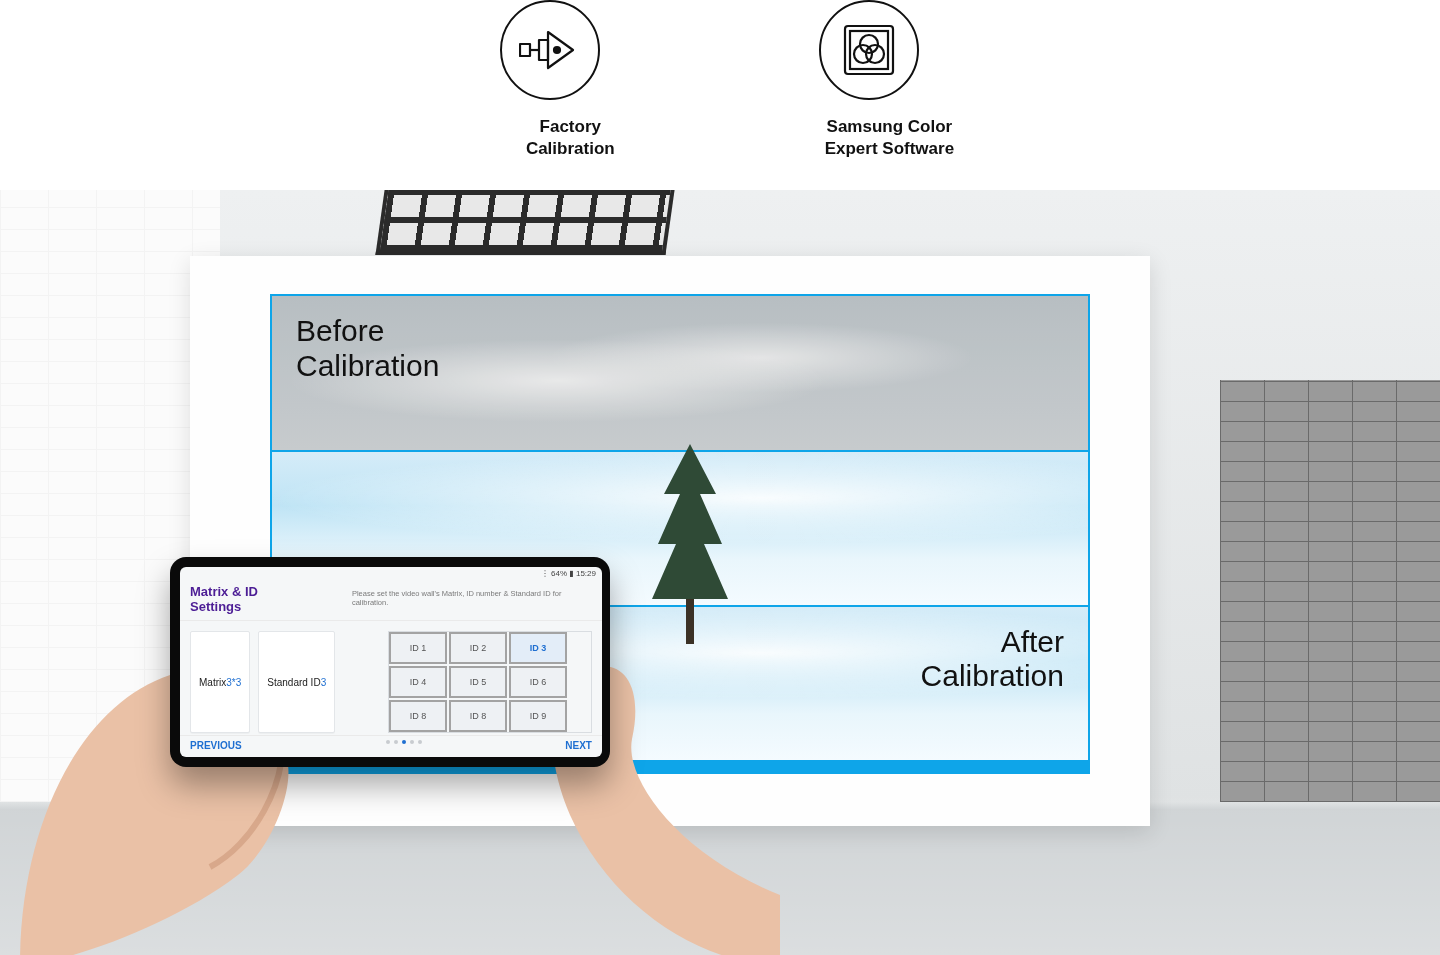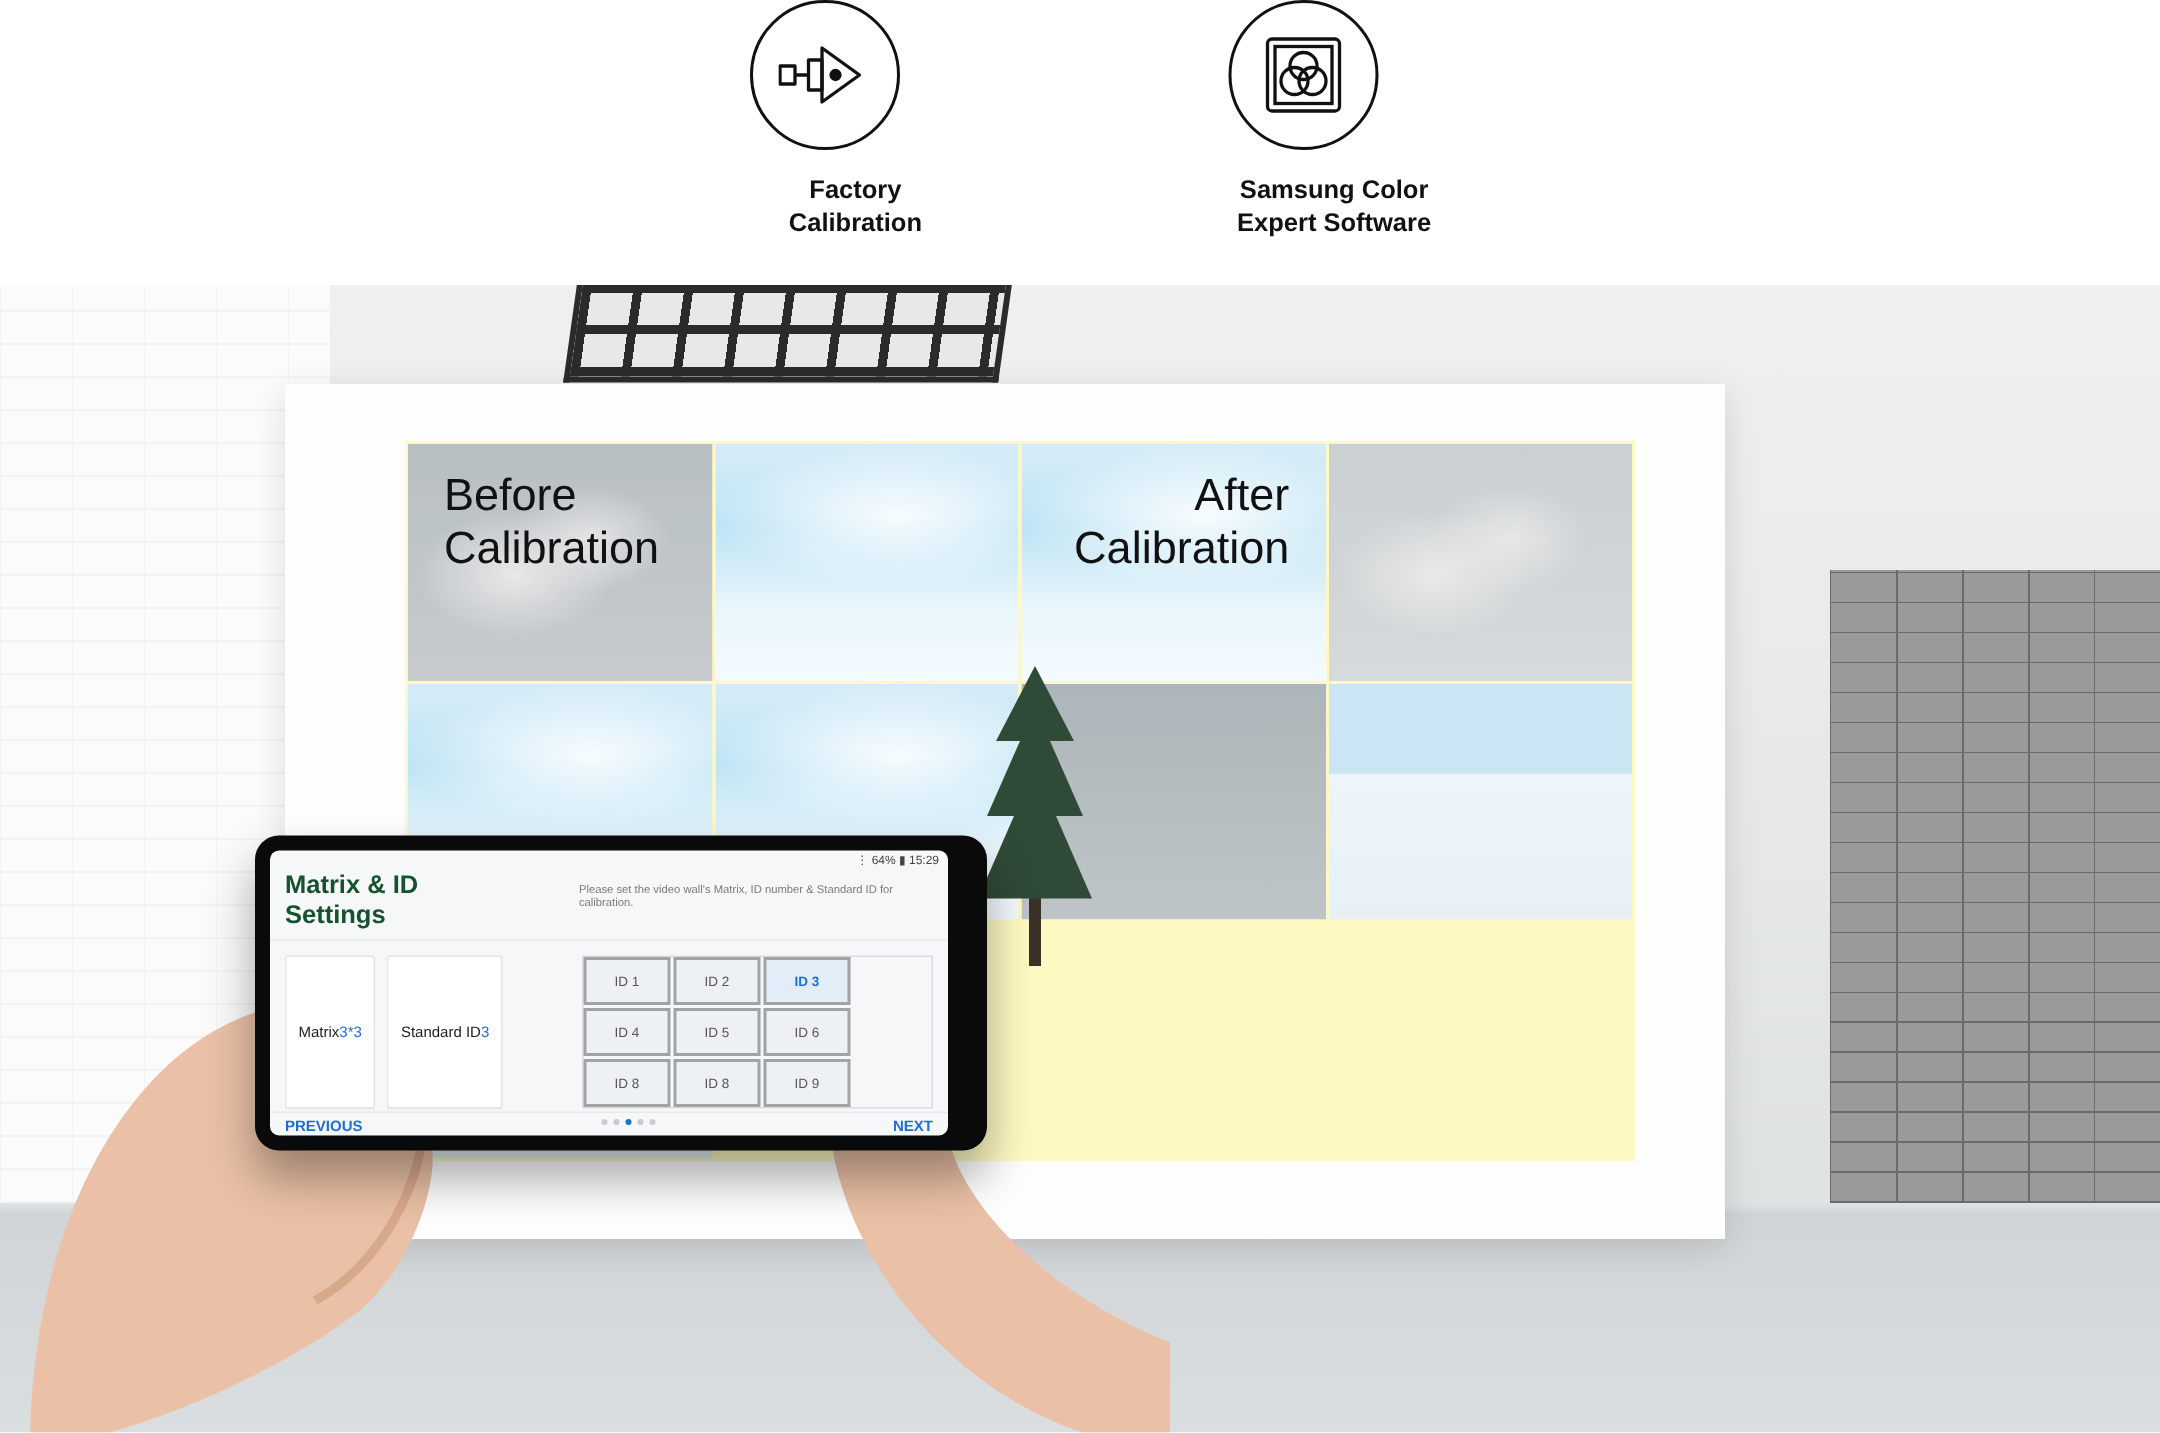--- a/index.html
+++ b/index.html
@@ -51,22 +51,22 @@
 
     
     .slab {
       position: absolute; left: 190px; top: 66px; width: 960px; height: 570px;
       background: #fefefe; box-shadow: 0 6px 22px rgba(0,0,0,.12);
     }
 
     
     .videowall {
       position: absolute; left: 270px; top: 104px; width: 820px; height: 480px;
-      background: #fef9c3;
-      display: grid; grid-template-columns: repeat(4,1fr); grid-template-rows: repeat(3,1fr);
+      background: #0ea5e9;
+      display: grid; grid-template-columns: repeat(1,1fr); grid-template-rows: repeat(3,1fr);
       gap: 2px; padding: 2px;
     }
     .panel { position: relative; overflow: hidden; }
     .panel-inner { position:absolute; inset:0; }
 
     
     .sky-after {
       background:
         radial-gradient(120% 60% at 60% 30%, rgba(255,255,255,.9), transparent 50%),
         linear-gradient(#d5ecf8 0%, #bfe4f5 35%, #e9f6fc 70%, #f4fbff 100%);
@@ -99,34 +99,34 @@
     }
 
     
     .hand-left, .finger {
       position:absolute; pointer-events:none;
     }
     .hand-left { left: 20px; bottom: -10px; width: 380px; height: 420px; }
     .finger    { left: 520px; bottom: -10px; width: 260px; height: 320px; }
 
     .phone {
-      position:absolute; left: 170px; bottom: 188px; width: 488px; height: 210px;
-      background: #0a0a0a; border-radius: 16px; padding: 10px 26px 10px 10px;
+      position:absolute; left: 170px; bottom: 188px; width: 440px; height: 210px;
+      background: #0a0a0a; border-radius: 16px; padding: 10px 8px 10px 10px;
       box-shadow: 0 18px 32px rgba(0,0,0,.35);
     }
     .phone-screen {
       width: 100%; height: 100%; background: #f5f7f8; border-radius: 6px;
       display: flex; flex-direction: column;
     }
     .statusbar {
       height: 16px; text-align: right; font-size: 8px; color: #444;
       padding: 2px 6px 0;
     }
     .app-header { display:flex; align-items:baseline; gap:14px; padding: 2px 10px 6px; border-bottom:1px solid #eaeaea;}
-    .app-title { font-size: 17px; font-weight: 700; color:#14532d; }
+    .app-title { font-size: 13px; font-weight: 700; color:#4c1d95; }
     .app-sub   { font-size: 7.5px; color:#7a7a7a;margin-left:29px; }
 
     .app-body { flex:1; display:flex; gap:18px; padding: 10px 10px 2px; }
     .form-col { flex: 0 0 180px; display:flex; flex-direction:row; gap:8px; }
     .field {
       display:flex; justify-content:space-between; align-items:center;
       background:#fff; border:1px solid #e3e6e9; border-radius:2px;
       padding: 6px 8px; font-size: 10px; box-shadow: 0 1px 0 rgba(0,0,0,.03);
     }
     .field .lbl { color:#222; }

